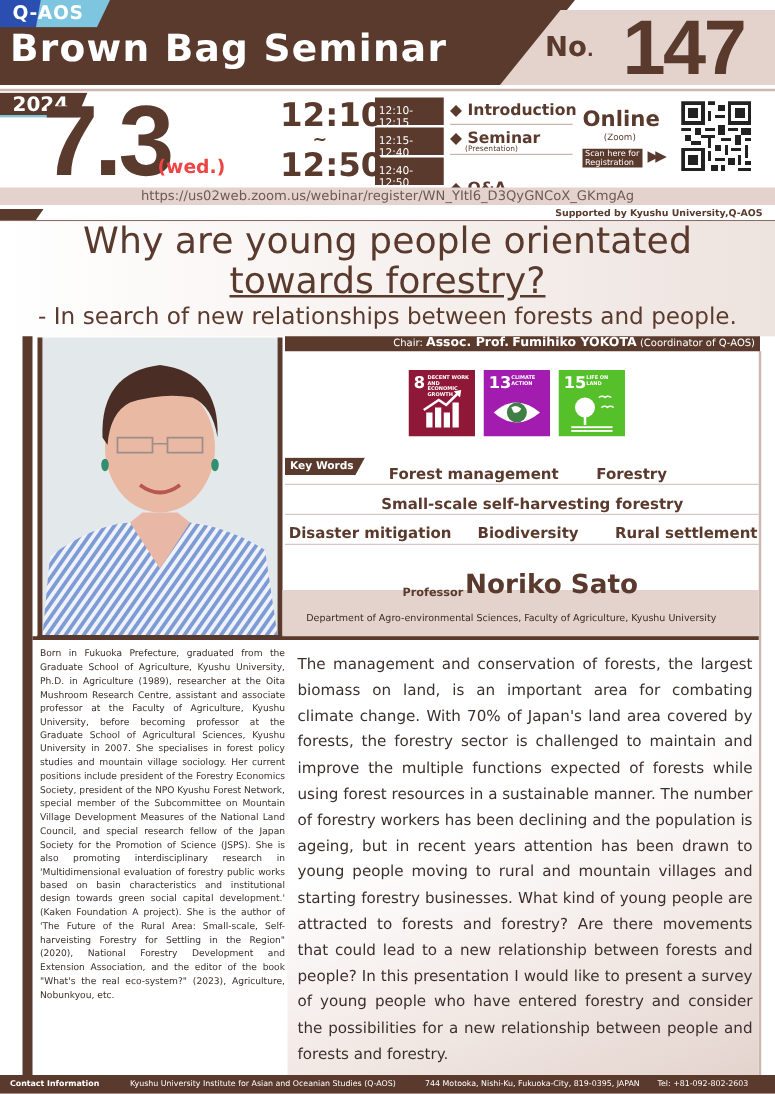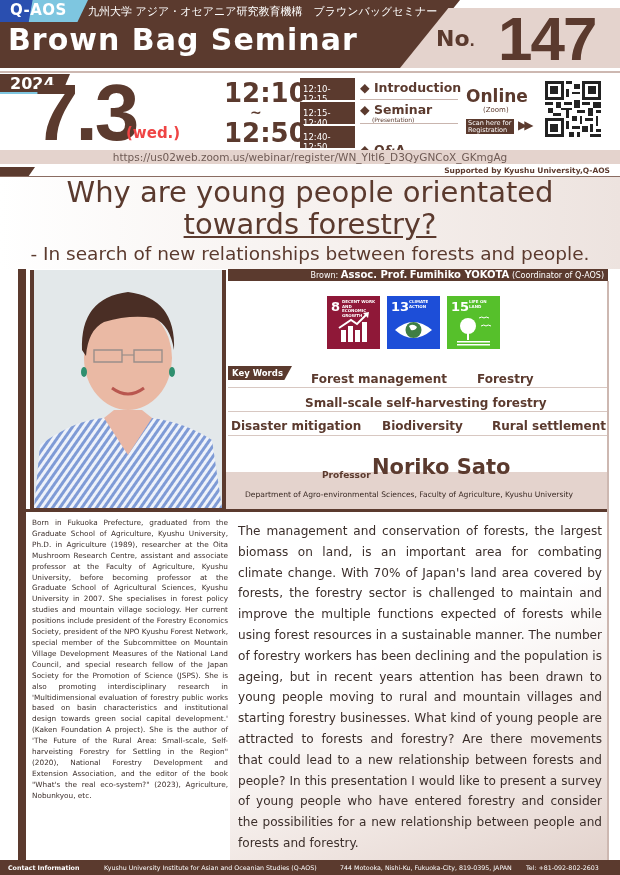--- a/index.html
+++ b/index.html
@@ -90,21 +90,20 @@
   .footer { position: absolute; left: 0; top: 860px; width: 620px; height: 15px; background: #5b3a2e; color: #fff; font-size: 6.3px; line-height: 15px; white-space: nowrap; }
   .footer span { position: absolute; top: 0; }
 </style>
 </head>
 <body>
 
 <div class="header">
   <div class="header-band"></div>
   <div class="logo"></div>
   <span class="logo-text">Q-AOS</span>
-  <span class="jp-title">九州大学 アジア・オセアニア研究教育機構　ブラウンバッグセミナー</span>
   <span class="main-title">Brown Bag Seminar</span>
   <div class="no-block"></div>
   <span class="no-label"><span>No</span><span style="font-size:14px;">.</span></span>
   <span class="no-num">147</span>
 </div>
 <div class="sep-line"></div>
 
 <div class="year-tab"></div>
 <span class="year-text">2024</span>
 <span class="date-big">7.3</span>
@@ -190,21 +189,21 @@
 <div class="title-area"></div>
 <div class="title-line t1">Why are young people orientated</div>
 <div class="title-line t2">towards forestry?</div>
 <div class="title-line t3">- In search of new relationships between forests and people.</div>
 
 <div class="frame-left"></div>
 <div class="right-border"></div>
 <div class="abstract-bg"></div>
 
 <div class="chair-bar">
-  <span>Brown:</span>
+  <span>Chair:</span>
   <b>Assoc. Prof.</b>
   <span class="big">Fumihiko YOKOTA</span>
   <span>(Coordinator of Q-AOS)</span>
 </div>
 
 <div class="photo">
   <svg width="188" height="238" viewBox="0 0 188 238">
     <defs>
       <pattern id="stripes" width="6" height="6" patternUnits="userSpaceOnUse" patternTransform="rotate(35)">
         <rect width="6" height="6" fill="#eef2fa"></rect>
@@ -229,21 +228,21 @@
   <span class="sdg-txt" style="left:15px; width:34px;">DECENT WORK AND ECONOMIC GROWTH</span>
   <svg width="53" height="53" style="position:absolute;left:0;top:0">
     <rect x="14" y="34" width="5" height="12" fill="#fff"></rect>
       <rect x="21" y="30" width="5" height="16" fill="#fff"></rect>
       <rect x="28" y="34" width="5" height="12" fill="#fff"></rect>
       <rect x="35" y="26" width="5" height="20" fill="#fff"></rect>
     <path d="M12 32 L24 24 L30 28 L40 18" stroke="#fff" stroke-width="2" fill="none"></path>
       <path d="M36 17 L42 16 L41 22 Z" fill="#fff"></path>
   </svg>
 </div>
-<div class="sdg" style="left:387px; top:296px; background:#1d4ed8;">
+<div class="sdg" style="left:387px; top:296px; background:#a21caf;">
   <span class="sdg-num">13</span>
   <span class="sdg-txt" style="left:22px; width:26px;">CLIMATE ACTION</span>
   <svg width="53" height="53" style="position:absolute;left:0;top:0">
     <path d="M8 34 Q26 18 45 34 Q26 50 8 34 Z" fill="#fff"></path>
     <circle cx="26.5" cy="34" r="8" fill="#3f7e44"></circle>
     <path d="M22 30 q4 -3 8 1 q-2 4 -6 3 z" fill="#fff"></path>
   </svg>
 </div>
 <div class="sdg" style="left:447px; top:296px; background:#56c02b;">
   <span class="sdg-num">15</span>

